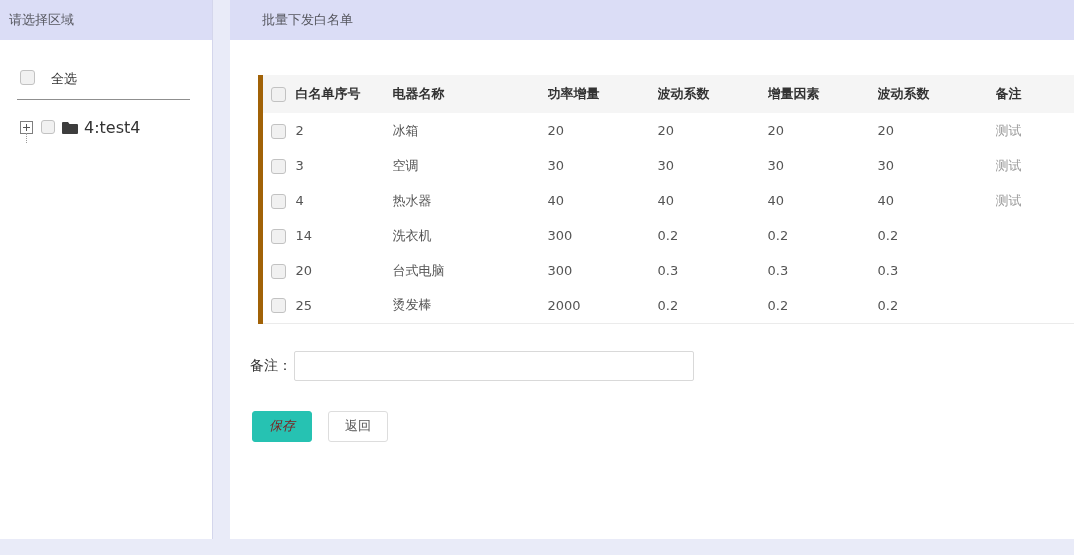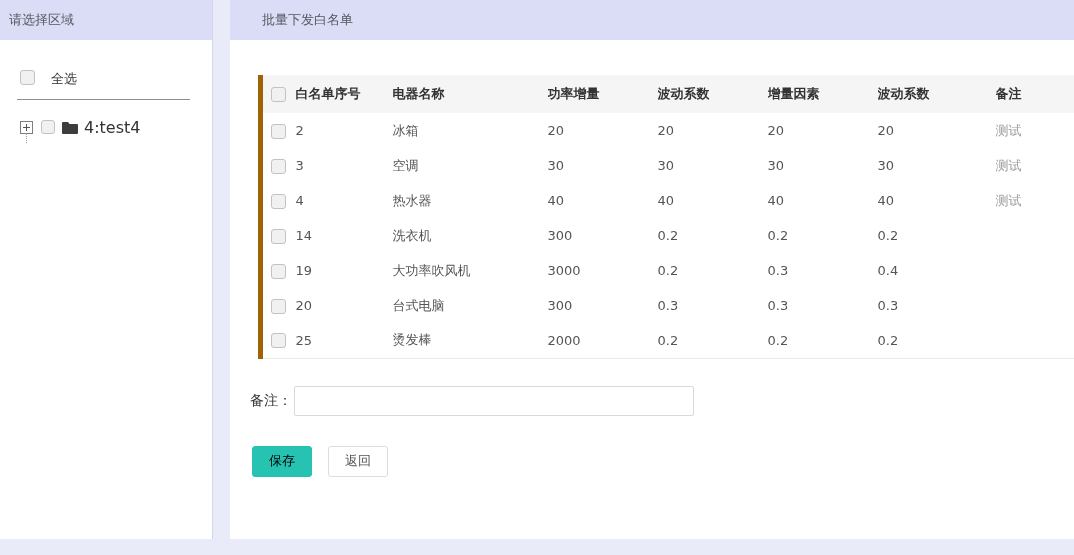--- a/index.html
+++ b/index.html
@@ -82,21 +82,21 @@
     border: 1px solid #d9d9d9; border-radius: 2px;
     font-size: 13px; color: #333; padding: 0 8px;
     outline: none;
   }
   .button-row { margin: 30px 0 0 22px; display: flex; align-items: center; }
   .btn {
     height: 31px; font-size: 13px; border-radius: 3px;
     padding: 0 16px; cursor: pointer;
     font-family: inherit;
   }
-  .btn-save { background: #26c2b2; border: 1px solid #26c2b2; color: #000000; }
+  .btn-save { background: #26c2b2; border: 1px solid #26c2b2; color: #7f1d1d; font-style: italic; }
   .btn-back { background: #fff; border: 1px solid #ddd; color: #555; margin-left: 16px; }
 </style>
 </head>
 <body>
 
 <div class="panel sidebar">
   <div class="panel-header">请选择区域</div>
 
   <div class="select-all-row">
     <input type="checkbox" class="cbx" style="">
@@ -183,30 +183,20 @@
             <td>14</td>
             <td>洗衣机</td>
             <td>300</td>
             <td>0.2</td>
             <td>0.2</td>
             <td>0.2</td>
             <td class="remark-cell"></td>
           </tr>
           <tr>
             <td class="check-cell"><input type="checkbox" class="cbx" style=""></td>
-            <td>19</td>
-            <td>大功率吹风机</td>
-            <td>3000</td>
-            <td>0.2</td>
-            <td>0.3</td>
-            <td>0.4</td>
-            <td class="remark-cell"></td>
-          </tr>
-          <tr>
-            <td class="check-cell"><input type="checkbox" class="cbx" style=""></td>
             <td>20</td>
             <td>台式电脑</td>
             <td>300</td>
             <td>0.3</td>
             <td>0.3</td>
             <td>0.3</td>
             <td class="remark-cell"></td>
           </tr>
           <tr>
             <td class="check-cell"><input type="checkbox" class="cbx" style=""></td>

